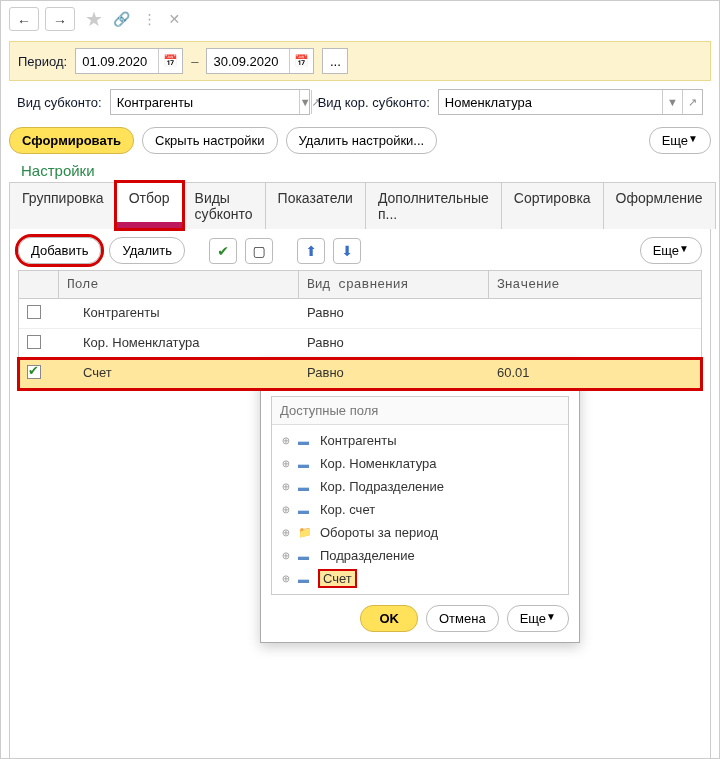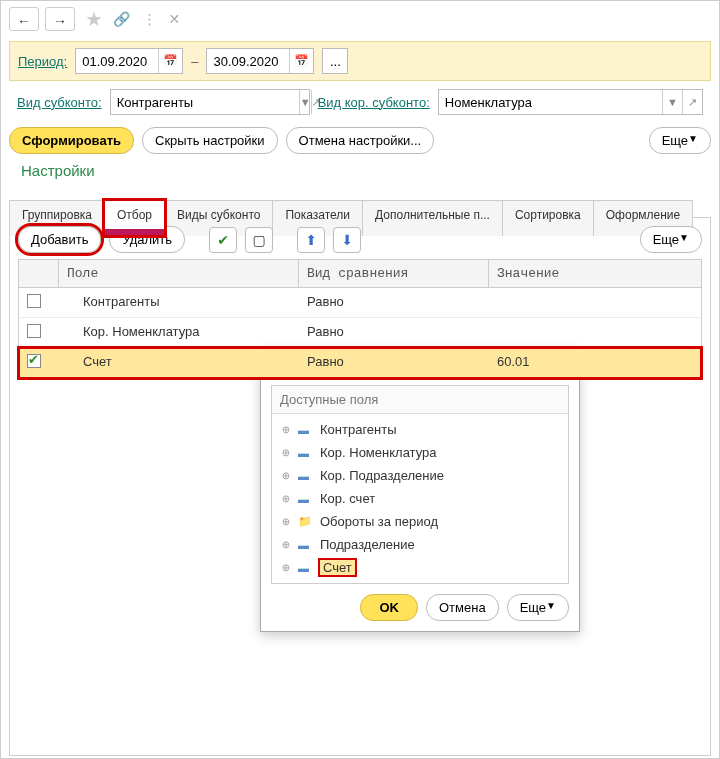--- a/index.html
+++ b/index.html
@@ -11,38 +11,38 @@
     color: #333;
     width: 720px;
   }
   .window { border: 1px solid #ccc; width: 720px; height: 759px; position: relative; background: #fff; }
   .titlebar { display: flex; align-items: center; padding: 6px 8px; gap: 6px; }
   .nav-btn { width: 30px; height: 24px; border: 1px solid #ccc; background: #fff; border-radius: 3px; display: flex; align-items: center; justify-content: center; cursor: pointer; font-size: 14px; }
   .star { color: #ccc; font-size: 20px; margin: 0 4px; }
   .title { font-size: 17px; color: #333; flex: 1; white-space: nowrap; overflow: hidden; }
   .title-icons { display: flex; gap: 12px; color: #aaa; font-size: 14px; }
   .yellow-panel { background: #fdf3cf; border: 1px solid #e8d98e; margin: 4px 8px; padding: 6px 8px; display: flex; align-items: center; gap: 8px; }
-  .label { color: #0f766e; text-decoration: underline; }
+  .label { color: #0f172a; }
   .date-input { display: flex; align-items: center; border: 1px solid #bbb; background: #fff; height: 26px; }
   .date-input input { border: none; padding: 0 6px; width: 82px; font-size: 13px; outline: none; }
   .date-input .cal { width: 24px; text-align: center; border-left: 1px solid #ccc; color: #888; cursor: pointer; font-size: 12px; line-height: 24px; }
   .dash { color: #555; }
   .sq-btn { width: 26px; height: 26px; border: 1px solid #bbb; background: #fff; cursor: pointer; }
   .row-panel { margin: 2px 8px; padding: 4px 8px; display: flex; align-items: center; gap: 8px; }
   .combo { display: flex; align-items: center; border: 1px solid #bbb; background: #fff; height: 26px; flex: 1; }
   .combo input { border: none; padding: 0 6px; flex: 1; font-size: 13px; outline: none; }
   .combo .dd, .combo .ext { width: 20px; text-align: center; border-left: 1px solid #ccc; color: #888; cursor: pointer; font-size: 11px; line-height: 24px; }
   .toolbar { display: flex; align-items: center; gap: 8px; padding: 6px 8px; }
   .btn { border: 1px solid #bbb; background: #fff; border-radius: 13px; padding: 5px 12px; cursor: pointer; font-size: 13px; }
   .btn-yellow { background: #ffe15a; border-color: #d6b844; font-weight: bold; }
   .btn-more { display: flex; gap: 0; }
   .spacer { flex: 1; }
   .section-title { color: #2a8a4a; font-size: 15px; padding: 2px 20px; }
   .tabs { display: flex; border-bottom: 1px solid #ccc; margin: 0 8px; }
-  .tab { padding: 7px 12px; border: 1px solid #ccc; border-bottom: none; background: #f5f5f5; margin-right: -1px; cursor: pointer; position: relative; top: 19px; font-size: 12px; }
+  .tab { padding: 7px 12px; border: 1px solid #ccc; border-bottom: none; background: #f5f5f5; margin-right: -1px; cursor: pointer; position: relative; top: 1px; font-size: 14px; }
   .tab.active { background: #fff; border-bottom: 7px solid #be185d; }
   .tab.hl { outline: 3px solid #d40000; outline-offset: -1px; z-index: 2; }
   .settings-box { border: 1px solid #ccc; border-top: none; margin: 0 8px; padding: 8px; height: 538px; position: relative; }
   .filter-toolbar { display: flex; align-items: center; gap: 8px; margin-bottom: 6px; }
   .btn.hl { outline: 3px solid #d40000; outline-offset: 0; }
   .icon-btn { width: 28px; height: 26px; border: 1px solid #bbb; background: #fff; border-radius: 4px; cursor: pointer; display: flex; align-items: center; justify-content: center; font-size: 14px; }
   .icon-btn.green { color: #2a8a2a; }
   .icon-btn.blue { color: #3a6fc9; }
   .grid { border: 1px solid #ccc; }
   .grid-head { display: flex; background: #f4f4f4; border-bottom: 1px solid #ccc; font-family: Liberation Mono, monospace; }
@@ -113,21 +113,21 @@
     <div class="combo">
       <input value="Номенклатура" style="">
       <span class="dd">▼</span>
       <span class="ext">↗</span>
     </div>
   </div>
 
   <div class="toolbar">
     <button class="btn btn-yellow">Сформировать</button>
     <button class="btn">Скрыть настройки</button>
-    <button class="btn">Отмена настройки...</button>
+    <button class="btn">Удалить настройки...</button>
     <div class="spacer"></div>
     <button class="btn btn-more">
         <span>Еще</span> 
         <span style="font-size:10px">▼</span>
       </button>
   </div>
 
   <div class="section-title">Настройки</div>
 
   <div class="tabs">

